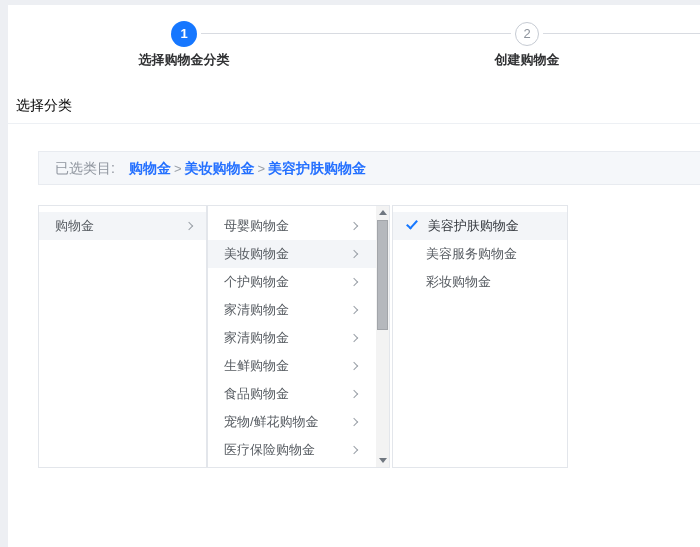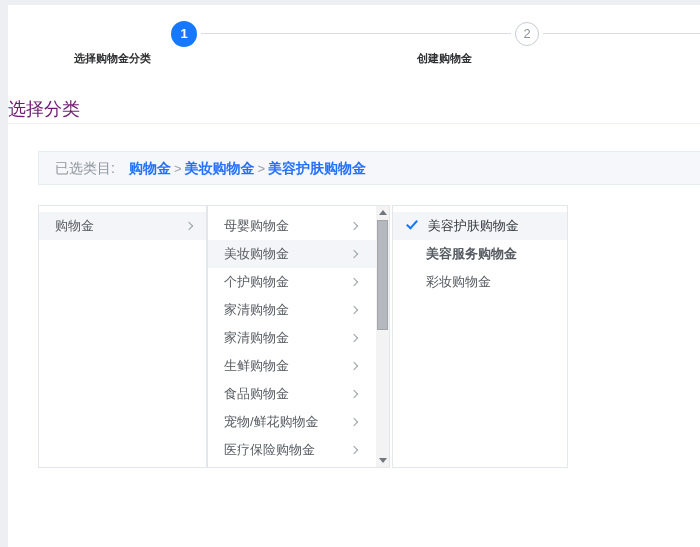--- a/index.html
+++ b/index.html
@@ -13,28 +13,28 @@
   .step-circle { position:absolute; border-radius:50%; text-align:center;
     font-size:13px; }
   .step-circle.active { left:163px; top:16px; width:26px; height:26px;
     background:#1677ff; color:#ffffff; line-height:26px; font-weight:bold; }
   .step-circle.pending { left:507px; top:17px; width:24px; height:24px;
     background:#ffffff; border:1px solid #c6cbd3; color:#8d939c;
     line-height:22px; }
   .step-line { position:absolute; top:28px; height:1px; background:#d8dbe1; }
   .step-line.l1 { left:193px; width:310px; }
   .step-line.l2 { left:535px; width:157px; }
-  .step-label { position:absolute; top:46px; width:220px; 
-    font-size:11px; font-weight:bold; color:#303133; }
+  .step-label { position:absolute; top:46px; width:220px; text-align:center;
+    font-size:13px; font-weight:bold; color:#303133; }
   .step-label.s1 { left:66px; }
   .step-label.s2 { left:409px; }
 
   
-  .section-title { position:absolute; left:0; top:92px; font-size:18px;
-    color:#701a75; }
+  .section-title { position:absolute; left:8px; top:92px; font-size:14px;
+    color:#000000; }
   .divider { position:absolute; left:0; top:118px; width:692px; height:1px;
     background:#edf0f4; }
 
   
   .crumb-box { position:absolute; left:30px; top:146px; width:664px;
     height:34px; background:#f5f7fa; border:1px solid #e8ebf0;
     line-height:32px; padding-left:16px; font-size:14px; white-space:nowrap; }
   .crumb-label { color:#8f959e; margin-right:14px; }
   .crumb-link { color:#2470ff; font-weight:bold; cursor:pointer; }
   .crumb-sep { color:#9aa0a8; margin:0 3px; font-size:13px; }
@@ -145,21 +145,21 @@
           <div class="tri-down"></div>
         </div>
     </div>
   </div>
 
   <div class="col col3">
     <div class="row selected">
       <span class="check"></span>
       <span>美容护肤购物金</span>
     </div>
-    <div class="row" style="padding-left: 33px; font-weight: bold;">
+    <div class="row" style="padding-left: 33px;">
       <span>美容服务购物金</span>
     </div>
     <div class="row" style="padding-left: 33px;">
       <span>彩妆购物金</span>
     </div>
   </div>
 
 </div>
 
 </body></html>

